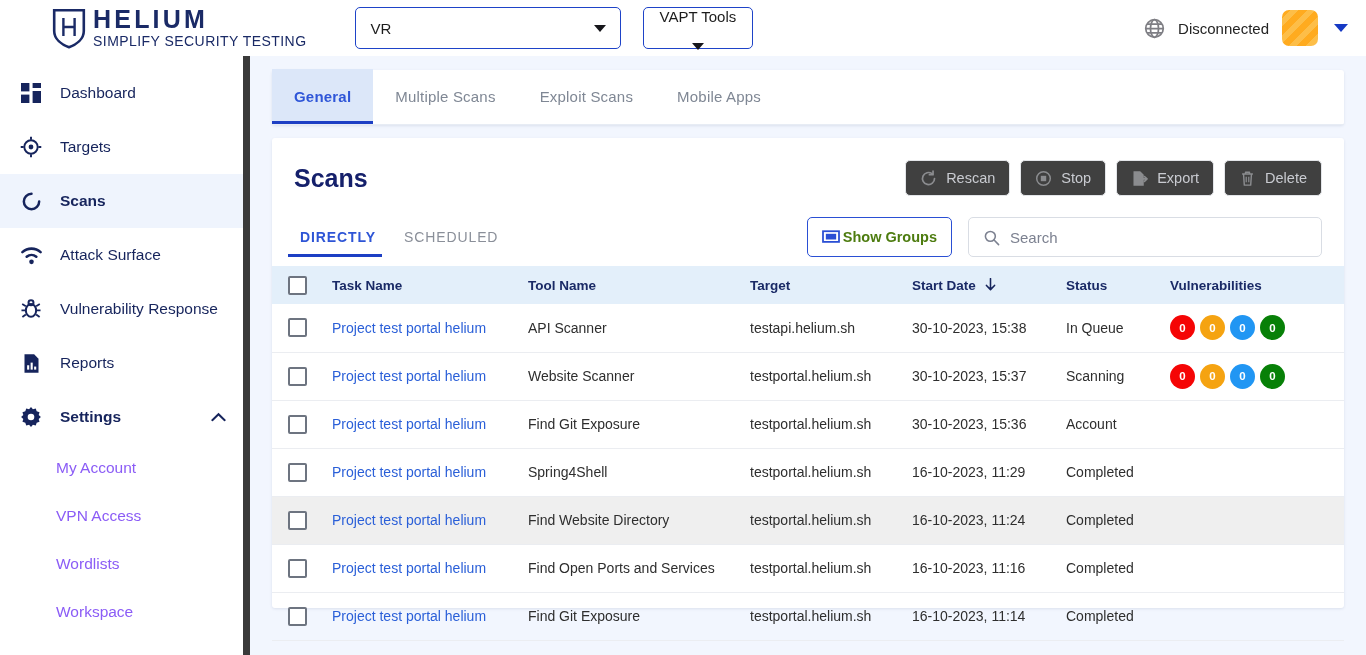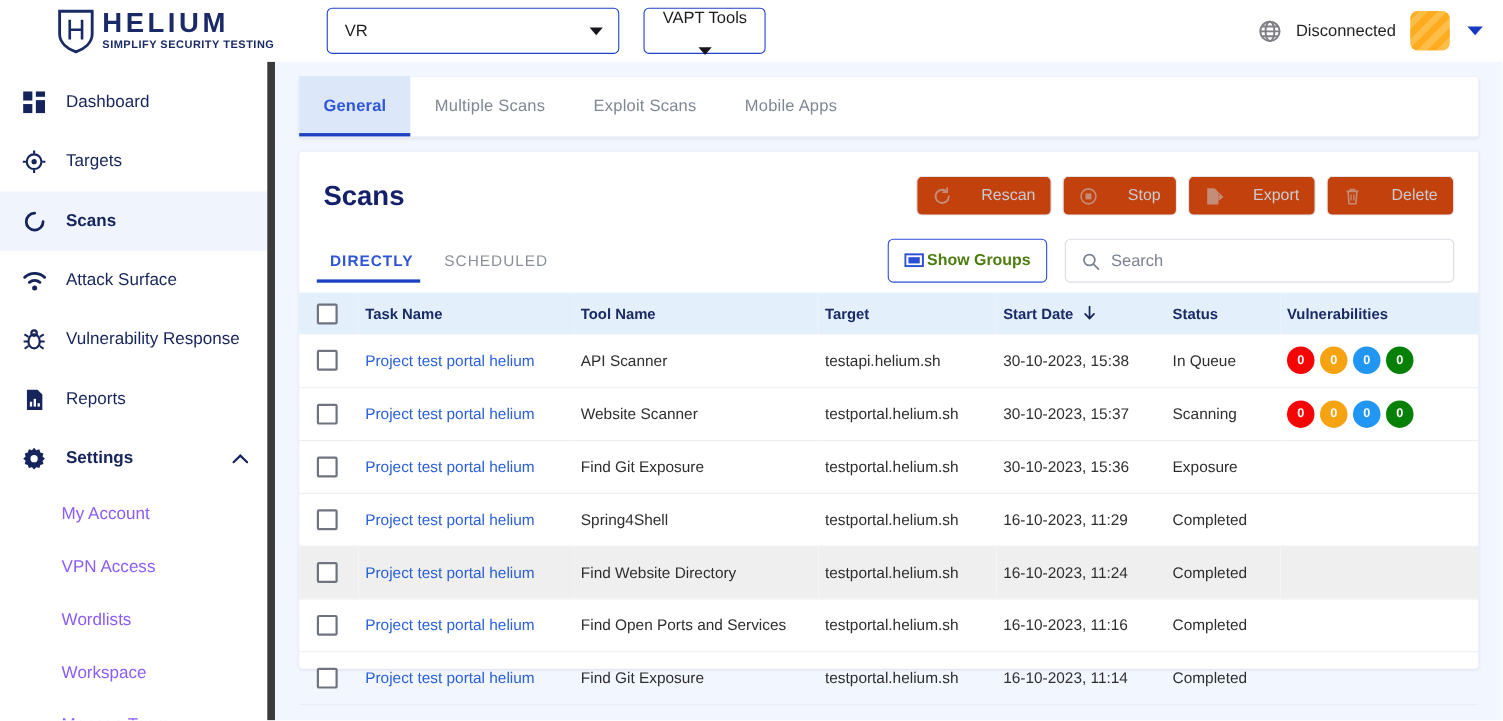--- a/index.html
+++ b/index.html
@@ -20,21 +20,21 @@
     position: relative; z-index: 20;
   }
   .logo { display: flex; align-items: center; gap: 7px; }
   .logo-shield { width: 34px; height: 42px; flex: none; }
   .logo-txt { display: flex; flex-direction: column; justify-content: center; }
   .logo-name {
     font-size: 25px; font-weight: bold; letter-spacing: 3.2px;
     color: #1a2a66; line-height: 1.02;
   }
   .logo-tag {
-    font-size: 10px; font-weight: bold; letter-spacing: 0.45px;
+    font-size: 14px; font-weight: normal; letter-spacing: 0.45px;
     color: #1a2a66; line-height: 1.1; margin-top: 1px;
   }
 
   .vr-select {
     margin-left: 48px;
     width: 266px; height: 42px;
     border: 1.6px solid #1e43c8; border-radius: 5px;
     background: #fff;
     display: flex; align-items: center; justify-content: space-between;
     padding: 0 14px 0 15px;
@@ -147,22 +147,22 @@
   .main-card { padding: 0; height: 470px; }
   .main-head {
     display: flex; align-items: center;
     padding: 22px 22px 12px 22px;
   }
   .page-title { font-size: 25px; font-weight: bold; color: #15206b; }
   .actions { margin-left: auto; display: flex; gap: 10px; }
   .act-btn {
     height: 36px; padding: 0 14px;
     border: 1px solid #e3e5e9; border-radius: 5px;
-    background: #c2410c;
-    display: flex; align-items: center; gap: 27px;
+    background: #404040;
+    display: flex; align-items: center; gap: 9px;
     font-size: 14.5px; color: #c9cbd1;
     cursor: default;
   }
   .act-btn svg { opacity: .55; }
 
   .subbar {
     display: flex; align-items: center;
     padding: 0 22px 0 14px;
     height: 58px;
   }
@@ -528,21 +528,21 @@
                 </td>
               </tr>
               <tr>
                 <td class="col-chk" style="padding-left: 16px;">
                   <div class="chk"></div>
                 </td>
                 <td class="col-task"><span class="task-link">Project test portal helium</span></td>
                 <td class="col-tool">Find Git Exposure</td>
                 <td class="col-target">testportal.helium.sh</td>
                 <td class="col-date">30-10-2023, 15:36</td>
-                <td class="col-status">Exposure</td>
+                <td class="col-status">Account</td>
                 <td class="col-vuln"></td>
               </tr>
               <tr>
                 <td class="col-chk" style="padding-left: 16px;">
                   <div class="chk"></div>
                 </td>
                 <td class="col-task"><span class="task-link">Project test portal helium</span></td>
                 <td class="col-tool">Spring4Shell</td>
                 <td class="col-target">testportal.helium.sh</td>
                 <td class="col-date">16-10-2023, 11:29</td>

